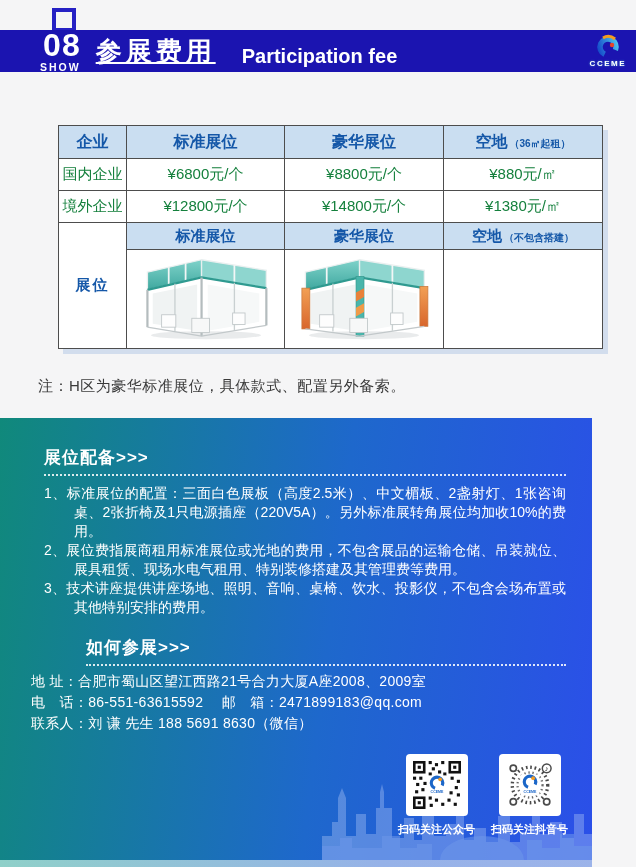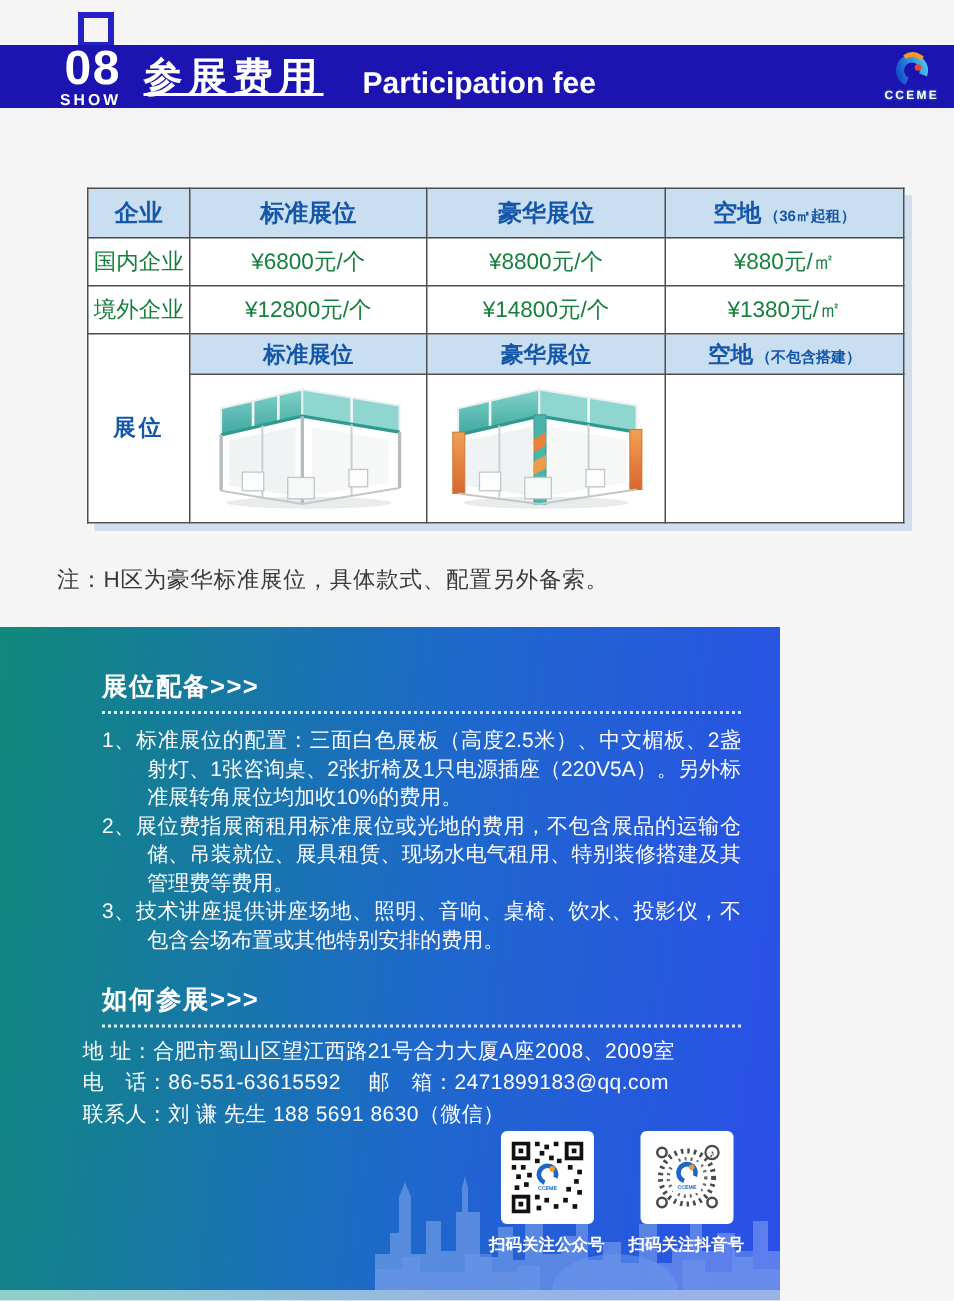--- a/index.html
+++ b/index.html
@@ -27,26 +27,26 @@
   .thead td{background:#cadef1;color:#1457a8;font-weight:bold;font-size:16px;height:32px;}
   .thead small,.subhead small{font-size:10px;font-weight:bold;margin-left:2px;}
   .prow td{height:31px;font-size:15px;color:#15803d;}
   .subhead td{background:#cadef1;color:#1457a8;font-weight:bold;font-size:15px;height:26px;}
   .boothlabel{background:#fff !important;color:#1457a8;font-weight:bold;font-size:16px;letter-spacing:2px;}
   .imgrow td{height:98px;background:#fff;}
 
   .note{position:absolute;left:38px;top:355px;font-size:15px;color:#3a3a3a;font-weight:400;letter-spacing:.5px;margin-top:22px;}
 
   
-  .grad{position:absolute;left:0;top:418px;width:520px;height:449px;color:#fff;
+  .grad{position:absolute;left:0;top:418px;width:592px;height:449px;color:#fff;
     background:linear-gradient(97deg,#10897b 0%,#1e68cc 55%,#2b4fe9 100%);
-    box-sizing:border-box;padding:28px 26px 0 68px;overflow:hidden;}
+    box-sizing:border-box;padding:28px 26px 0 44px;overflow:hidden;}
   .sec-title{font-size:17px;font-weight:bold;letter-spacing:1px;padding-bottom:5px;
     border-bottom:2px dotted rgba(255,255,255,.85);}
-  .t2{margin-top:19px;}
+  .t2{margin-top:19px;margin-left:42px;}
   .grad ul{margin:8px 0 0 0;padding:0;list-style:none;position:relative;z-index:2;}
   .cfg li{font-size:14px;line-height:19px;text-align:justify;padding-left:2.15em;text-indent:-2.15em;}
   .howto{margin-top:9px !important;}
   .howto li{font-size:14px;line-height:18.5px;padding-left:2.15em;text-indent:-2.15em;}
   .cname{margin-top:22px;font-size:21px;font-weight:bold;letter-spacing:1px;position:relative;z-index:2;}
   .cline{margin-left:-13px;margin-top:6px;font-size:14px;line-height:15px;letter-spacing:.3px;
     position:relative;z-index:2;}
   .cline.first{margin-top:8px;}
 
   .qr-area{position:absolute;right:24px;top:336px;display:flex;gap:16px;z-index:3;}

